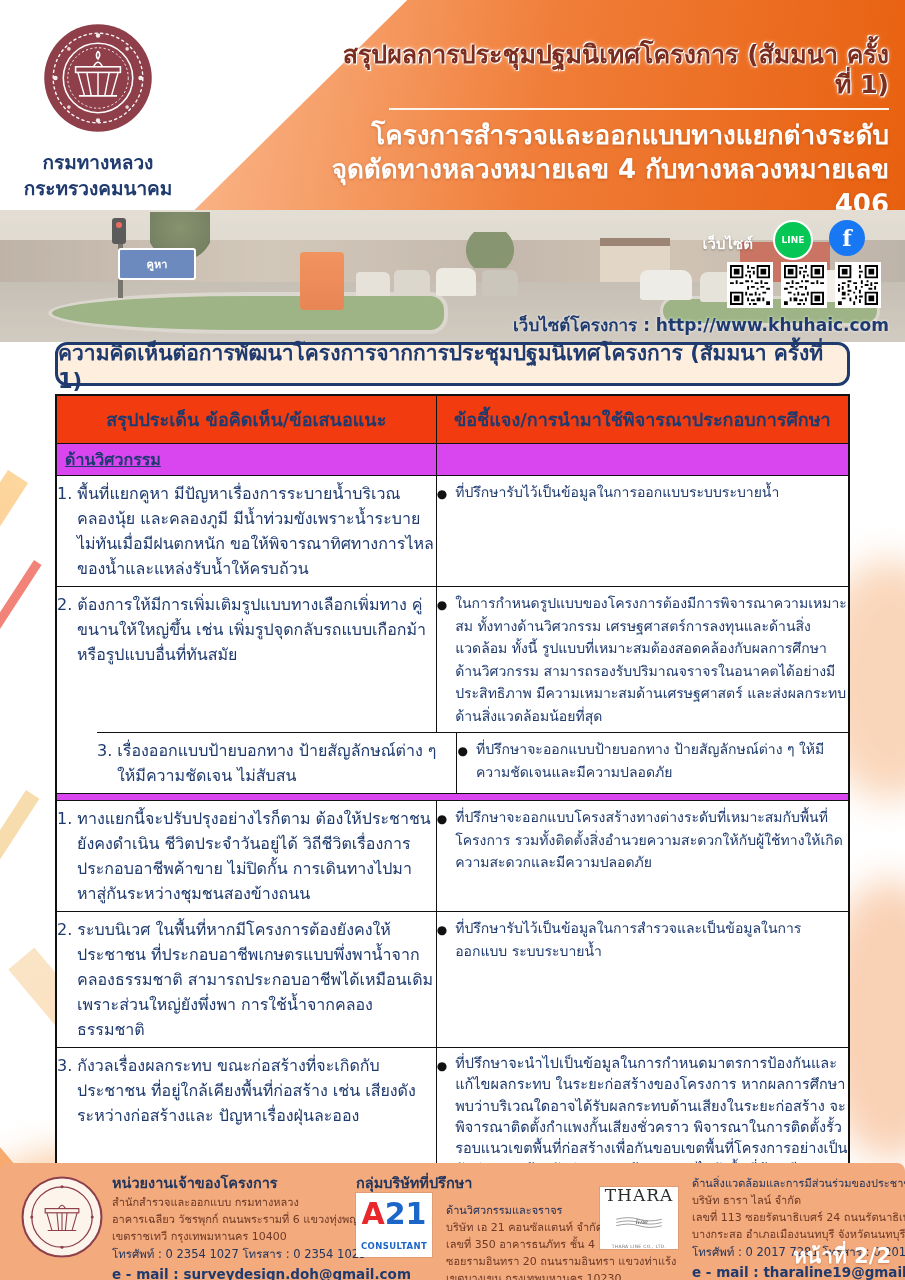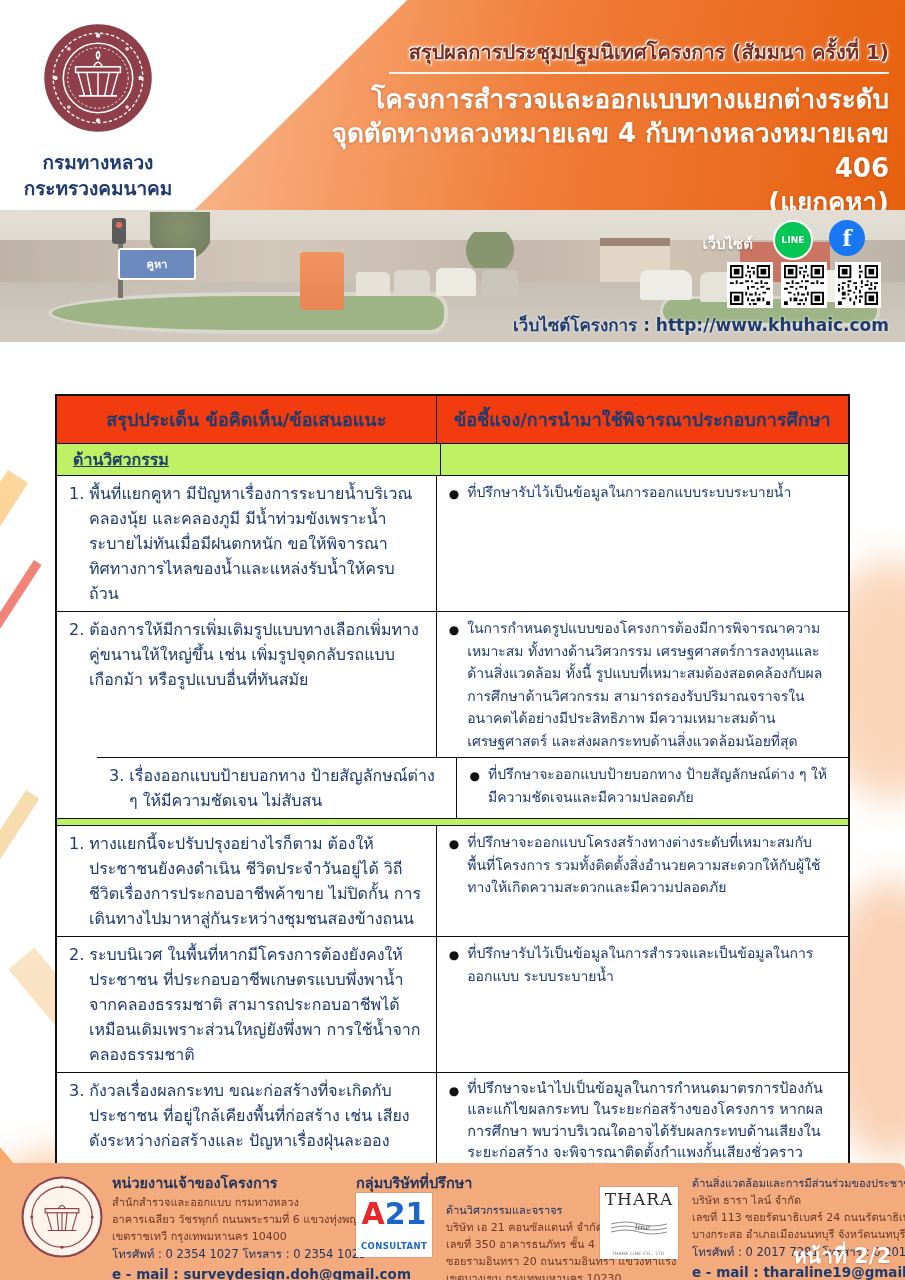--- a/index.html
+++ b/index.html
@@ -11,21 +11,21 @@
   .wash{position:absolute;border-radius:50%;filter:blur(18px);}
   
   .header{position:absolute;left:0;top:0;width:905px;height:210px;background:#fff;}
   .banner{position:absolute;left:0;top:0;width:905px;height:210px;
           background:linear-gradient(100deg,#f9b183 25%,#f07d38 60%,#e8600f 100%);
           clip-path:polygon(45% 0,100% 0,100% 100%,21.5% 100%);}
   .seal-wrap{position:absolute;left:38px;top:22px;width:120px;text-align:center;}
   .agency{position:absolute;left:8px;top:150px;width:180px;text-align:center;
           color:#1e3a6e;font-weight:bold;font-size:19px;line-height:1.35;}
   .titles{position:absolute;right:16px;top:40px;width:560px;text-align:right;}
-  .title-main{color:#7b2d20;font-weight:bold;font-size:20px;line-height:1.2;
+  .title-main{color:#7b2d20;font-weight:bold;font-size:25px;line-height:1.2;
           text-shadow:0 0 2px #fff,0 0 4px #fff,1px 1px 0 #fff,-1px -1px 0 #fff;}
   .title-rule{border:none;border-top:2.5px solid #fdf4ec;margin:8px 0 8px 60px;}
   .title-sub{color:#ffffff;font-weight:bold;font-size:26px;line-height:1.32;
           text-shadow:0 1px 3px rgba(120,50,10,.35);}
   
   .photo{position:absolute;left:0;top:210px;width:905px;height:132px;overflow:hidden;
          background:linear-gradient(#dad3c5 0%,#cfc8ba 55%,#b9b0a2 100%);}
   .ph{position:absolute;}
   .ph-overlay{position:absolute;inset:0;background:rgba(255,255,255,.26);}
   .road-sign{position:absolute;left:118px;top:38px;width:74px;height:28px;background:#3a62a8;
@@ -44,27 +44,27 @@
   
   .sec-title{position:absolute;left:55px;top:342px;width:795px;height:44px;box-sizing:border-box;
          background:#fdeedd;border:3px solid #1e3a6e;border-radius:12px;
          display:flex;align-items:center;justify-content:center;
          color:#1e3a6e;font-weight:bold;font-size:21px;}
   
   .tbl{position:absolute;left:55px;top:394px;width:795px;box-sizing:border-box;
         border:2px solid #111;background:#fff;}
   .trow{display:flex;border-top:1.5px solid #111;}
   .trow:first-child{border-top:none;}
-  .cell{box-sizing:border-box;padding:5px 12px;}
+  .cell{box-sizing:border-box;padding:5px 0;}
   .cl{width:48%;border-right:1.5px solid #111;}
   .cr{width:52%;}
   .thead{background:#f23c10;}
   .thead .cell{display:flex;align-items:center;justify-content:center;text-align:center;
         color:#1e3a6e;font-weight:bold;font-size:18px;padding:9px 6px;}
-  .secrow{background:#bef264;padding-left:8px;}
+  .secrow{background:#d946ef;}
   .secrow .cell{padding:3px 8px;}
   .sec-name{color:#1e3a6e;font-weight:bold;font-size:16px;text-decoration:underline;}
   .cl p{margin:0;color:#1e3a6e;font-size:16px;line-height:25px;
         padding-left:20px;text-indent:-20px;}
   .cr{display:flex;gap:8px;}
   .blt{color:#111;font-size:12px;line-height:22px;padding-top:2px;}
   .cr p{margin:0;color:#1e3a6e;font-size:14px;line-height:22.5px;flex:1;}
   .cr p.tight{font-size:14.5px;line-height:21.3px;}
   
   .footer{position:absolute;left:0;top:1163px;width:905px;height:117px;background:#f3aa7d;
@@ -187,20 +187,21 @@
       <div class="qr"><svg width="40" height="40" viewBox="0 0 21 21" style="transform:scaleX(-1)">
             <use href="#qr-pat"></use>
           </svg></div>
       <div class="qr"><svg width="40" height="40" viewBox="0 0 21 21" style="transform:rotate(90deg)">
             <use href="#qr-pat"></use>
           </svg></div>
     </div>
     <div class="site-url">เว็บไซต์โครงการ : http://www.khuhaic.com</div>
   </div>
 
+  <div class="sec-title">ความคิดเห็นต่อการพัฒนาโครงการจากการประชุมปฐมนิเทศโครงการ (สัมมนา ครั้งที่ 1)</div>
 
   <div class="tbl">
     <div class="trow thead">
       <div class="cell cl">สรุปประเด็น ข้อคิดเห็น/ข้อเสนอแนะ</div>
       <div class="cell cr" style="display:flex;">ข้อชี้แจง/การนำมาใช้พิจารณาประกอบการศึกษา</div>
     </div>
 
     <div class="trow secrow">
       <div class="cell cl"><span class="sec-name">ด้านวิศวกรรม</span></div>
       <div class="cell cr"></div>
@@ -311,21 +312,21 @@
 
     <div class="f-abs" style="left:446px;top:14px;width:150px;margin-top:25px;">
       <div class="f-line" style="color:#23355c;">ด้านวิศวกรรมและจราจร</div>
       <div class="f-line">บริษัท เอ 21 คอนซัลแตนท์ จำกัด</div>
       <div class="f-line">เลขที่ 350 อาคารธนภัทร ชั้น 4</div>
       <div class="f-line">ซอยรามอินทรา 20 ถนนรามอินทรา แขวงท่าแร้ง</div>
       <div class="f-line">เขตบางเขน กรุงเทพมหานคร 10230</div>
       <div class="f-phone">โทรศัพท์ :  0 2117 1532</div>
     </div>
 
-    <div class="f-abs logo-box" style="left:600px;top:24px;width:78px;height:72px;">
+    <div class="f-abs logo-box" style="left:600px;top:24px;width:78px;height:62px;">
       <div class="thara-main">THARA</div>
       <svg width="60" height="16" viewBox="0 0 60 16">
         <path d="M2 4 q15 -4 28 0 t28 0" stroke="#8a8a8a" stroke-width="1" fill="none"></path>
         <path d="M2 8 q15 -4 28 0 t28 0" stroke="#8a8a8a" stroke-width="1" fill="none"></path>
         <path d="M2 12 q15 -4 28 0 t28 0" stroke="#8a8a8a" stroke-width="1" fill="none"></path>
         <text x="26" y="10" font-size="8" font-style="italic" fill="#555" font-family="DejaVu Serif, Liberation Serif, serif">line</text>
       </svg>
       <div class="thara-sub">THARA LINE CO., LTD.</div>
     </div>
 

